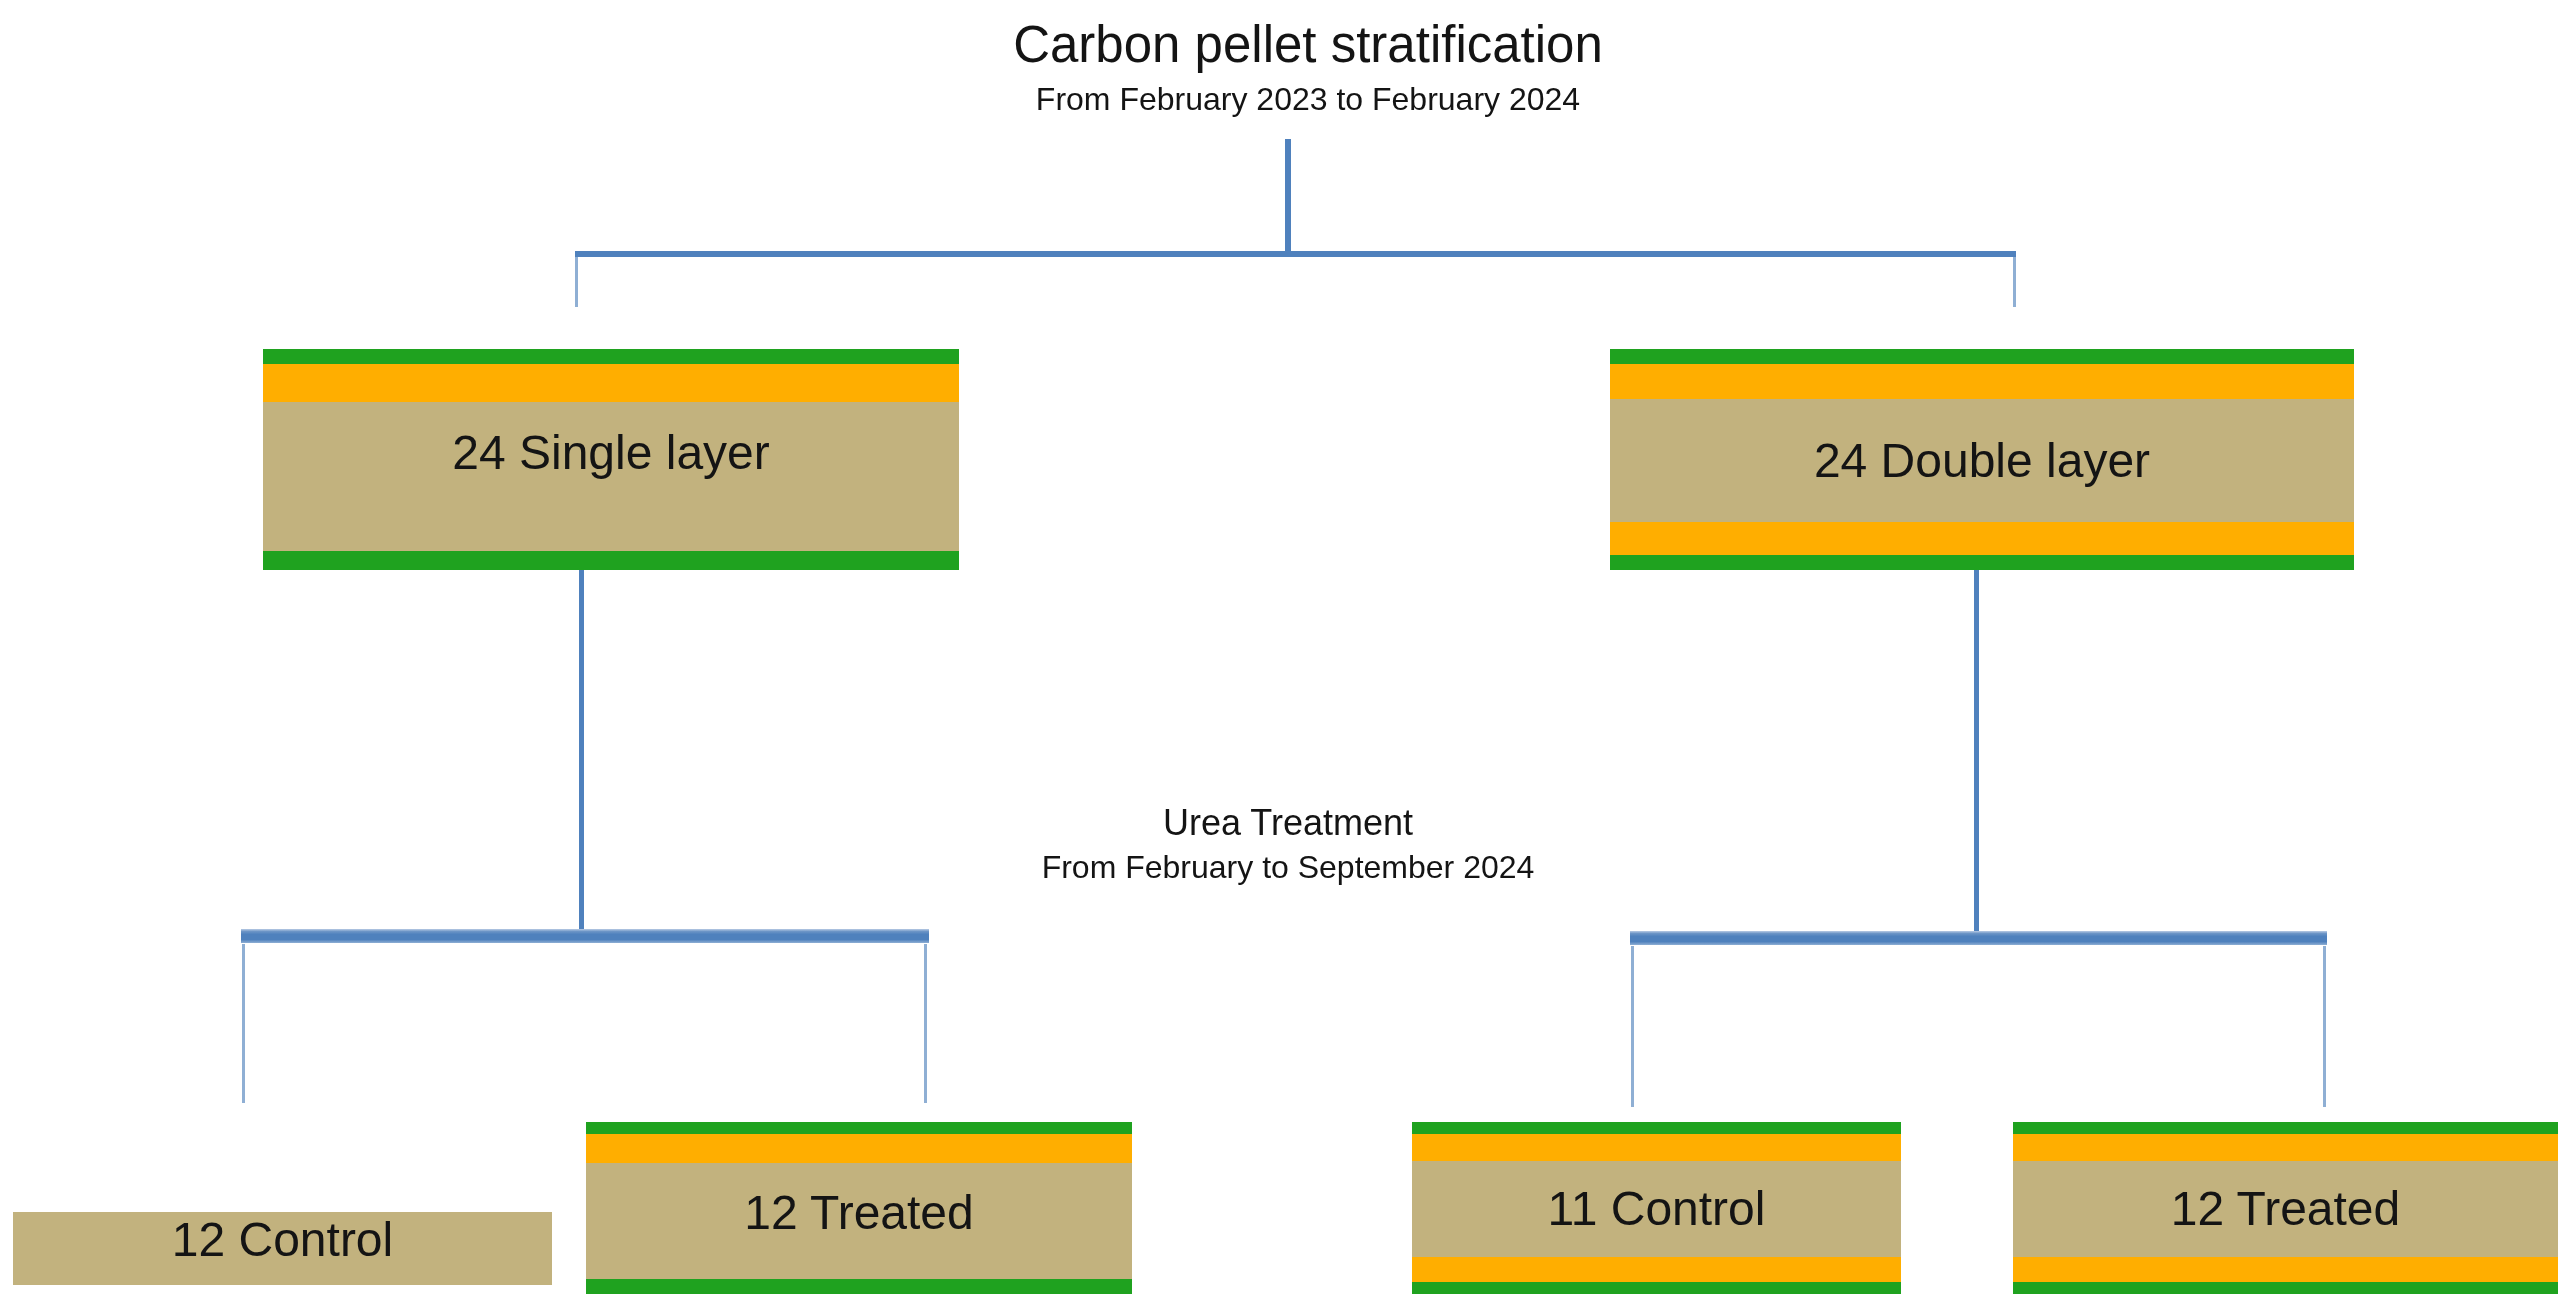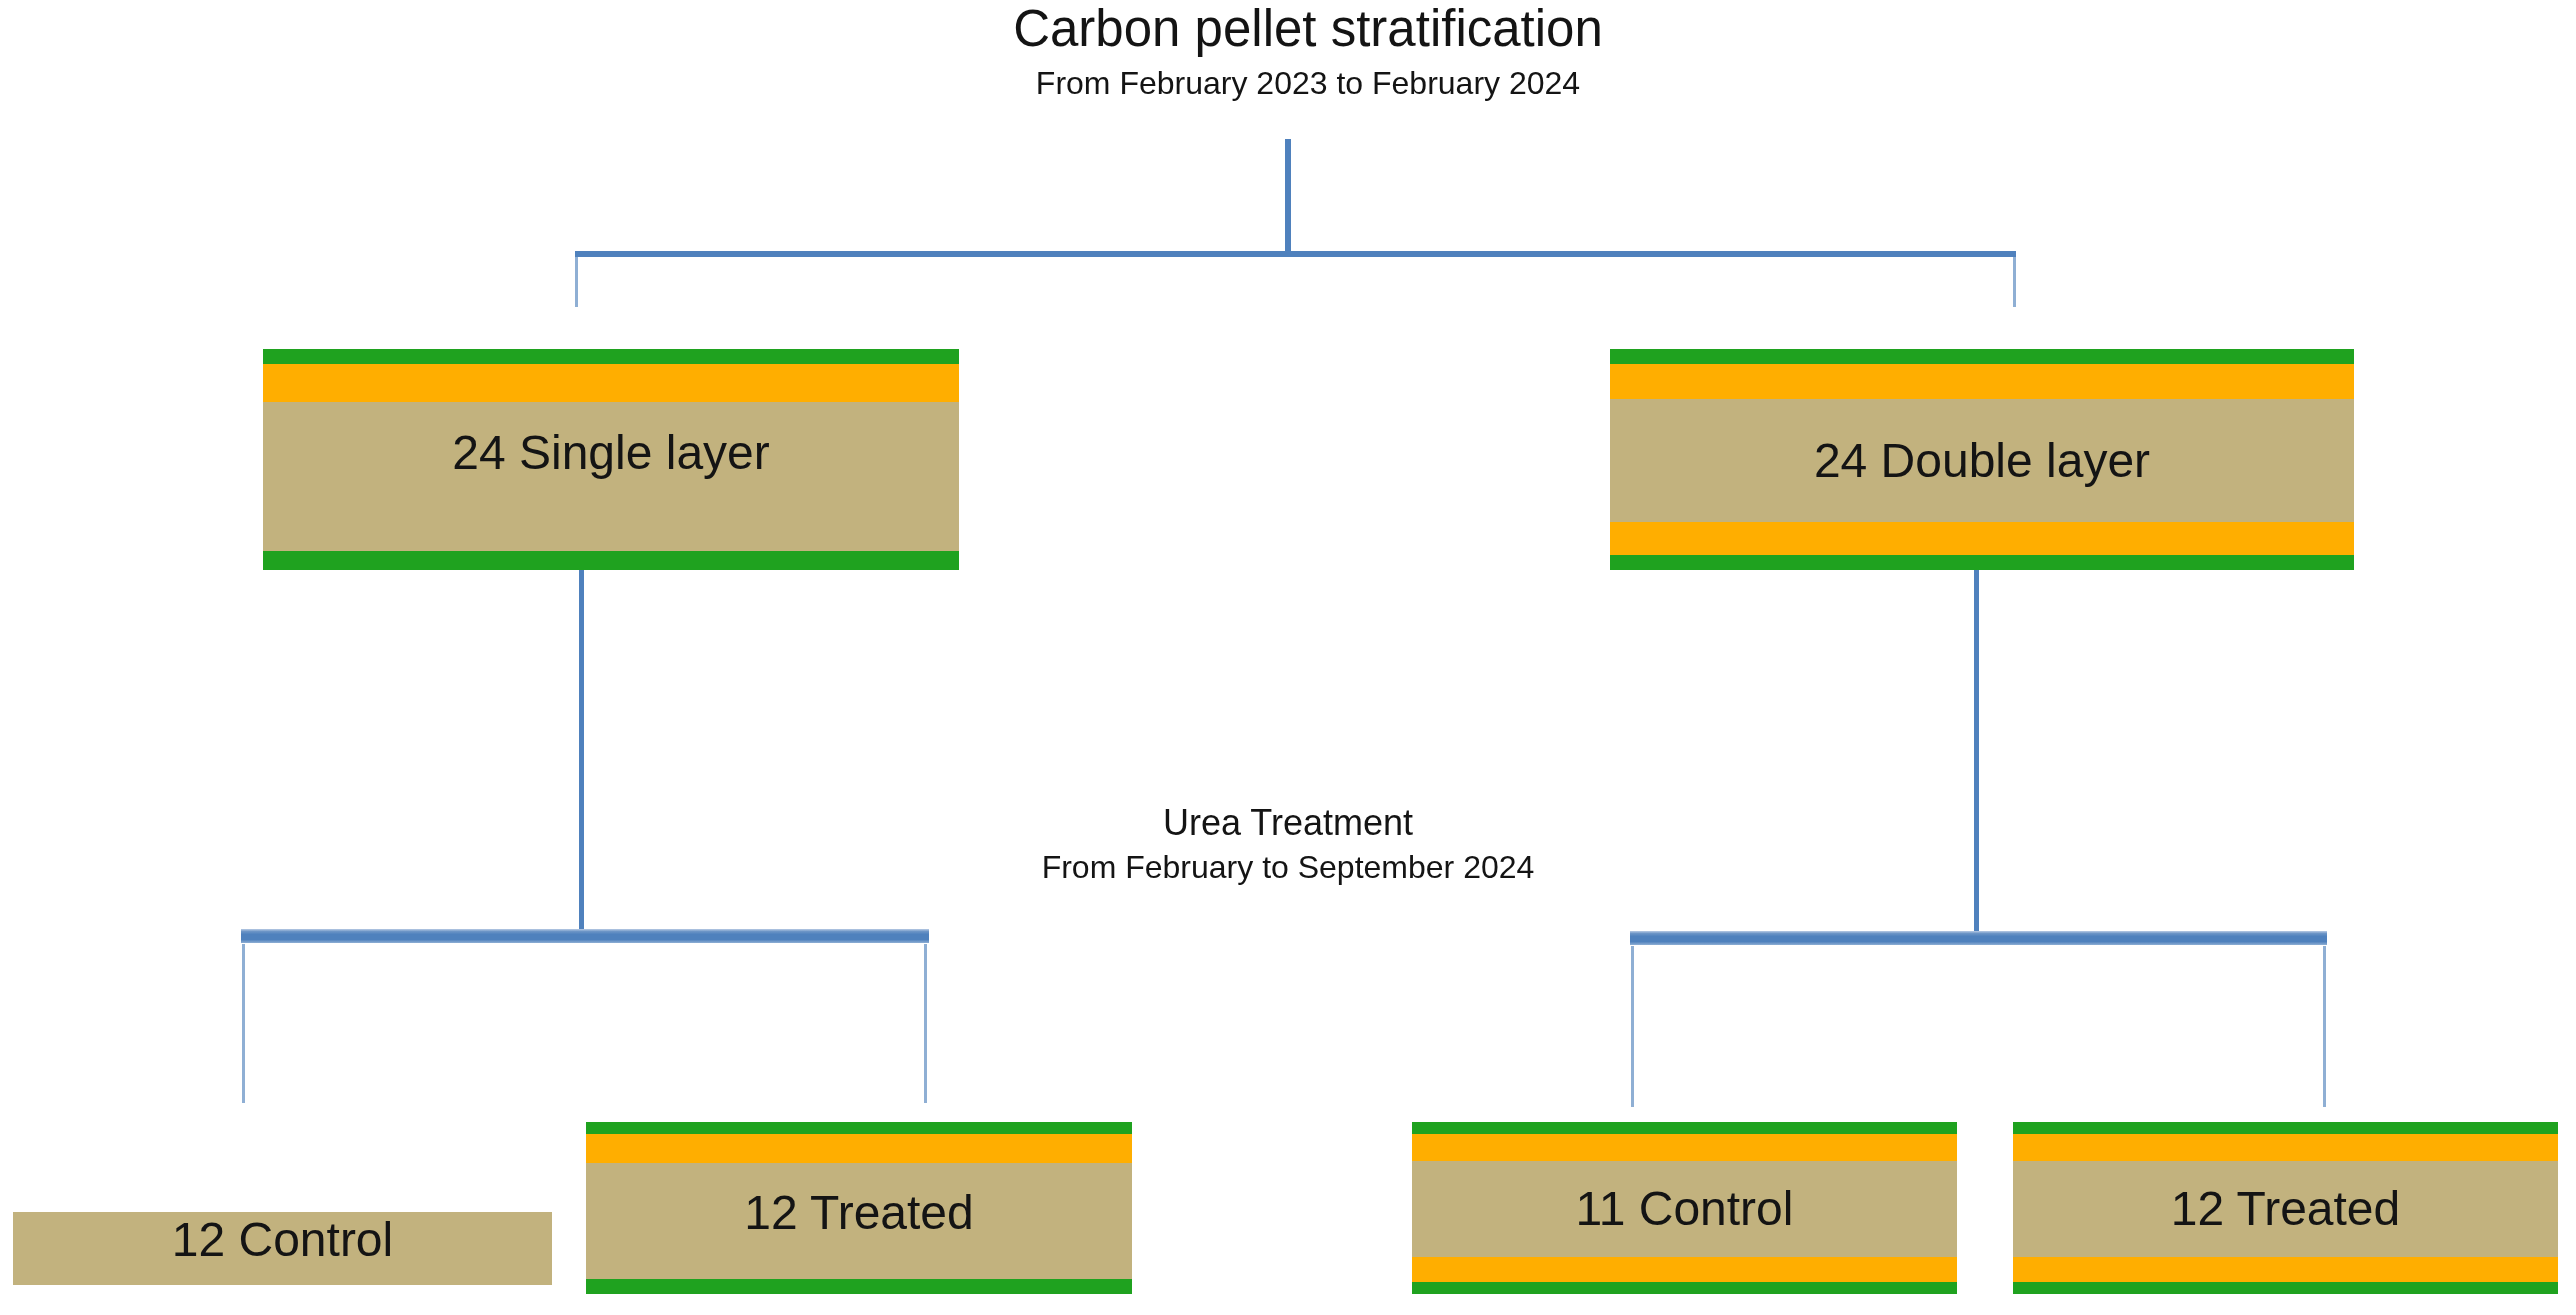--- a/index.html
+++ b/index.html
@@ -49,21 +49,21 @@
   }
   .tan .lbl{font-size:48px;font-weight:400;color:var(--ink);white-space:nowrap;}
   .up-big{padding-bottom:48px;}
   .up-sm{padding-bottom:18px;}
 </style>
 </head>
 <body>
 
 <div id="canvas">
 
-  <div class="tblock" style="top:0;margin-left:40px;">
+  <div class="tblock" style="top:16px;margin-left:40px;">
     <div class="t1">Carbon pellet stratification</div>
     <div class="t2">From February 2023 to February 2024</div>
   </div>
 
   <div class="line" style="left:1285px;top:139px;width:5.5px;height:115px;"></div>
   <div class="line" style="left:575px;top:251px;width:1441px;height:6.2px;"></div>
   <div class="line thin" style="left:575px;top:257px;width:3.4px;height:50px;"></div>
   <div class="line thin" style="left:2013px;top:257px;width:3.4px;height:50px;"></div>
 
   <div class="node" style="left:263px;top:349px;width:696px;height:221px;">
@@ -112,21 +112,21 @@
 
   <div class="node" style="left:586px;top:1122px;width:546px;height:172px;">
     <div class="st g g-top"></div>
     <div class="st o o-top"></div>
     <div class="tan up-sm">
       <span class="lbl">12 Treated</span>
     </div>
     <div class="st g g-bot"></div>
   </div>
 
-  <div class="node dbl" style="left:1412px;top:1122px;width:545px;height:172px;">
+  <div class="node dbl" style="left:1412px;top:1122px;width:489px;height:172px;">
     <div class="st g g-top"></div>
     <div class="st o o-top"></div>
     <div class="tan">
       <span class="lbl">11 Control</span>
     </div>
     <div class="st o o-bot"></div>
     <div class="st g g-bot"></div>
   </div>
 
   <div class="node dbl" style="left:2013px;top:1122px;width:545px;height:172px;">

